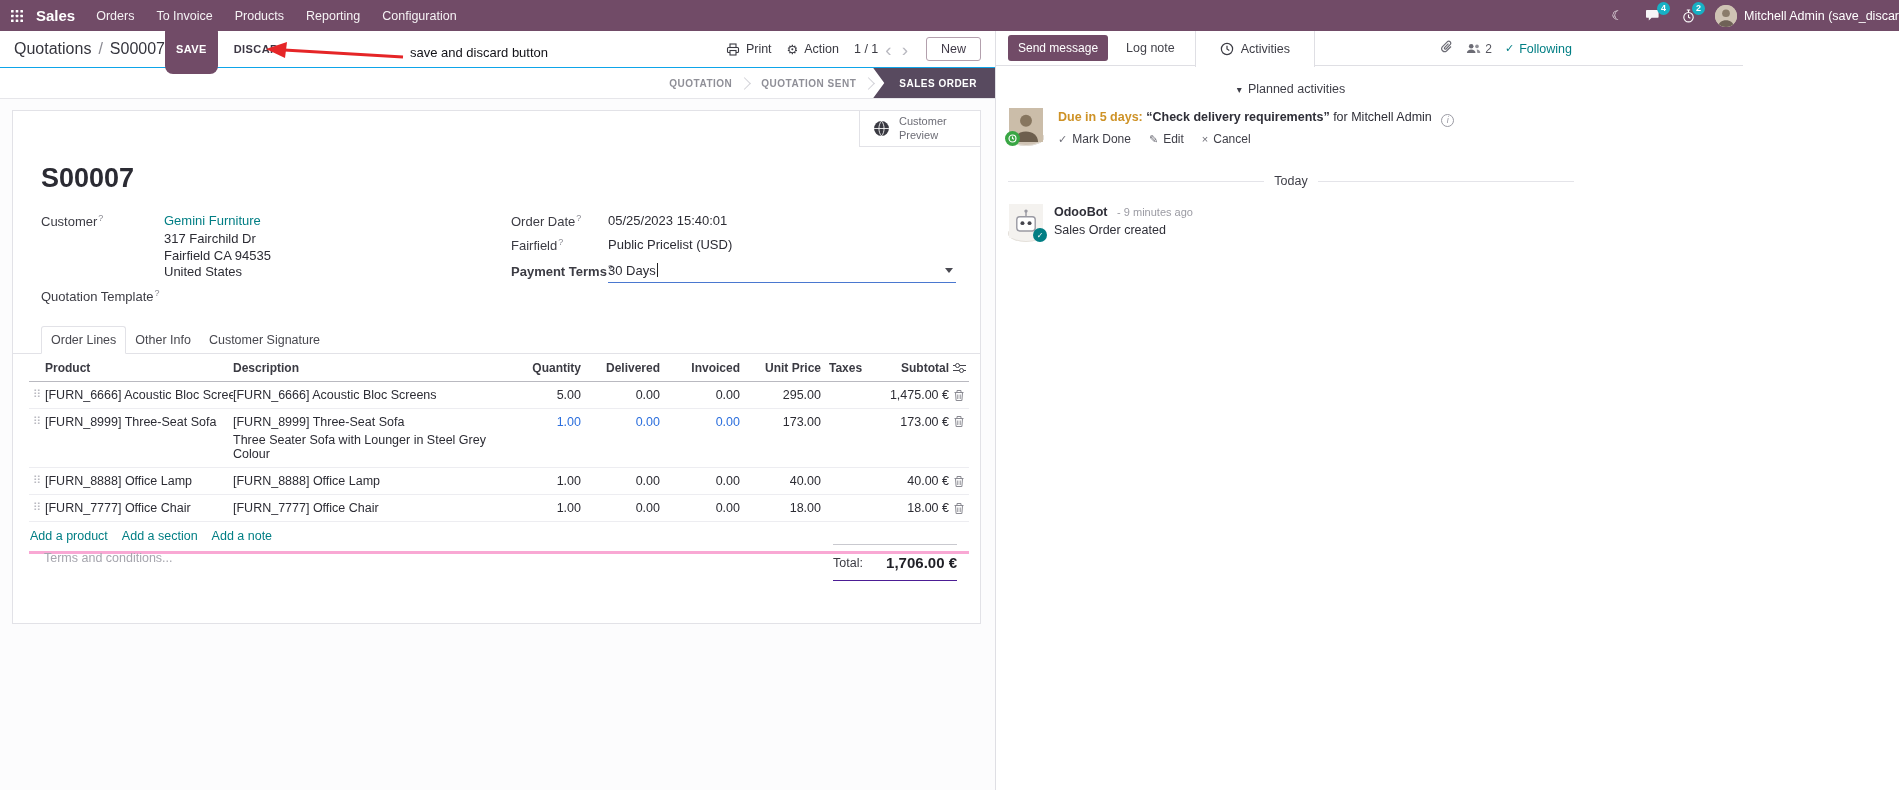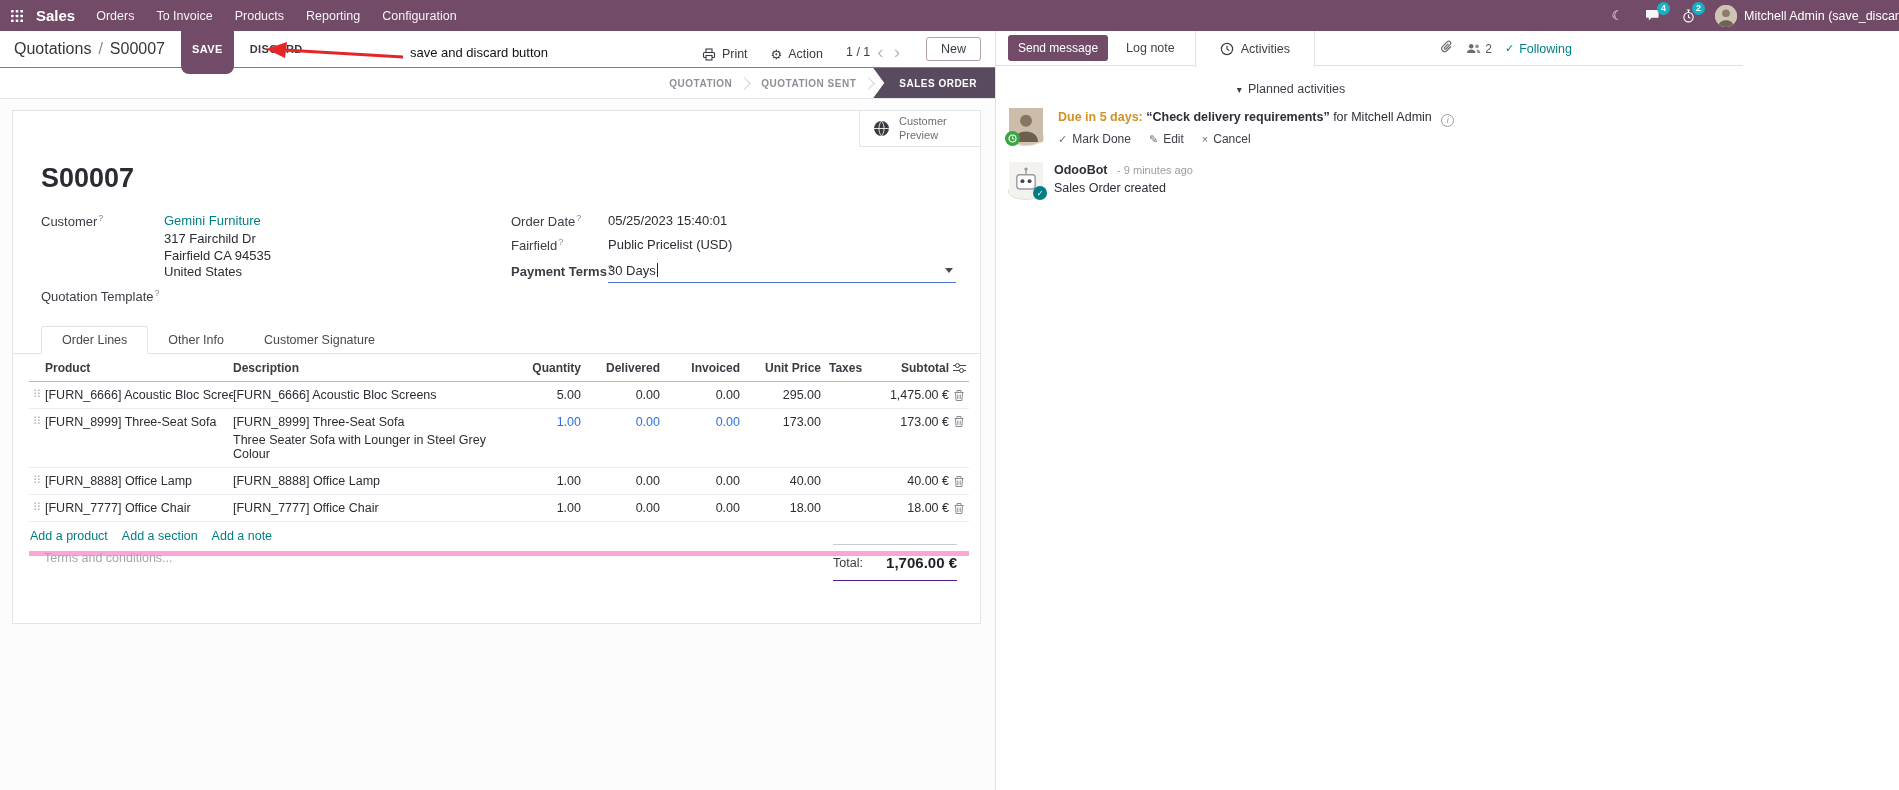--- a/index.html
+++ b/index.html
@@ -22,23 +22,23 @@
   .user-menu{display:flex;align-items:center;gap:7px;padding-left:9px;height:100%;overflow:hidden;white-space:nowrap;flex:0 1 auto}
   .avatar-xs{width:22px;height:22px;border-radius:50%;overflow:hidden;flex:0 0 auto;background:#cfc3b4}
   .user-name{font-size:12.5px;color:#fff;overflow:hidden}
 
   
   .cp{position:absolute;top:31px;left:0;width:995px;height:37px;background:#fff;border-bottom:1px solid #0ea5e9;
     display:flex;align-items:center;padding:0 14px;z-index:4}
   .crumb{font-size:16px;color:#35353d}
   .crumb-sep{color:#8a8a92;margin:0 7px;font-size:16px}
   .btn-save{background:var(--accent,#714B67);color:#fff;font-size:11px;font-weight:bold;letter-spacing:.4px;
-    padding:19px 11px;border-radius:8px;margin-left:16px;border:none}
+    padding:19px 11px;border-radius:8px;border:none}
   .btn-discard{color:#3c3744;font-size:11px;font-weight:bold;letter-spacing:.4px;margin-left:16px;background:none;border:none}
-  .cp-right{margin-left:auto;display:flex;align-items:flex-end;gap:23px}
+  .cp-right{margin-left:auto;display:flex;align-items:center;gap:15px}
   .cp-act{display:flex;align-items:center;gap:6px;font-size:12.5px;color:#3a3a42}
   .gear-glyph{font-size:13px;line-height:1;color:#3a3a42}
   .pager{display:flex;align-items:center;gap:4px}
   .pager-value{font-size:12.5px;color:#3a3a42}
   .pg-chev{font-size:19px;color:#b9b9c0;line-height:1;padding:0 3px}
   .btn-new{border:1px solid #b3a0ad;color:#3f3947;background:#fff;font-size:12.5px;padding:4px 14px;border-radius:3px}
 
   
   .annotation-arrow{position:absolute;left:264px;top:40px;z-index:9}
   .annotation-text{position:absolute;left:410px;top:45px;font-size:13px;color:#121217;z-index:9}
@@ -71,41 +71,41 @@
   .link{color:var(--link,#017E84)}
   .lbl-bold{font-weight:bold}
   .pt-input{position:absolute;left:595px;top:147px;width:348px;height:25px;border-bottom:1px solid var(--focus,#4A78D0);
     display:flex;align-items:center;font-size:13px;color:#2c2c34}
   .caret-bar{display:inline-block;width:1px;height:14px;background:#222;margin-left:1px}
   .dd-caret{position:absolute;right:3px;top:10px;width:0;height:0;border-left:4px solid transparent;
     border-right:4px solid transparent;border-top:5px solid #4a4a52}
 
   .tabs{position:absolute;left:0;top:215px;width:100%;height:28px;border-bottom:1px solid #e2e2e7;
     display:flex;align-items:flex-end;padding-left:28px}
-  .tab{padding:6px 20px;font-size:12.5px;color:#48484f}
+  .tab{padding:6px 9px;font-size:12.5px;color:#48484f}
   .tab.active{border:1px solid #e2e2e7;border-bottom:1px solid #fff;margin-bottom:-1px;background:#fff;border-radius:3px 3px 0 0}
 
   .lines{position:absolute;left:16px;top:244px;width:940px}
   .ol-head,.ol-row{display:flex;align-items:center}
   .ol-head{border-bottom:1px solid #b9b9c0;padding:6px 0;font-weight:bold;font-size:12px;color:#3b3b43}
   .ol-row{border-bottom:1px solid #ededf1;padding:6px 0;font-size:12.5px;color:#2c2c34}
   .ol-row.two{align-items:flex-start}
   .c-handle{width:16px;flex:none;text-align:center;color:#b9b9c0;font-size:11px;line-height:1.2}
   .c-product{width:188px;flex:none;padding-right:10px;white-space:nowrap;overflow:hidden}
   .c-desc{width:280px;flex:none;padding-right:10px}
   .c-qty{width:68px;flex:none;text-align:right}
   .c-del{width:79px;flex:none;text-align:right}
   .c-inv{width:80px;flex:none;text-align:right}
   .c-price{width:81px;flex:none;text-align:right}
   .c-tax{width:28px;flex:none;padding-left:8px;white-space:nowrap;overflow:visible}
   .c-sub{width:100px;flex:none;text-align:right;white-space:nowrap}
   .c-trash{width:20px;flex:none;display:flex;justify-content:center;align-items:center}
   .desc2{margin-top:4px}
   .hl{color:var(--highlight,#2C6FDD)}
-  .links-row{display:flex;gap:14px;padding:7px 0 8px 1px;border-bottom:5px solid #f9a8d4}
+  .links-row{display:flex;gap:14px;padding:7px 0 8px 1px;border-bottom:3px solid #f9a8d4}
   .add-link{color:var(--link,#017E84);font-size:12.5px}
   .terms{position:absolute;left:31px;top:440px;color:#a6a6ae;font-size:12.5px}
   .total{position:absolute;left:820px;top:433px;width:124px;height:37px;border-top:1px solid #c9c9cf;border-bottom:1px solid #4c1d95;
     display:flex;align-items:center;justify-content:space-between}
   .total-label{font-size:12.5px;color:#3a3a42}
   .total-value{font-size:15px;font-weight:bold;color:#1f1f26}
 
   
   .chatter{position:absolute;top:31px;left:995px;width:748px;height:759px;background:#fff;border-left:1px solid #dfdfe4}
   .chat-top{height:35px;border-bottom:1px solid #dfdfe4;width:100%}
@@ -478,20 +478,25 @@
               <span>Edit</span>
             </span>
             <span class="act-btn">
               <span class="glyph-sm">×</span>
               <span>Cancel</span>
             </span>
           </div>
         </span>
       </div>
 
+      <div class="day-divider">
+        <span class="line"></span>
+        <span>Today</span>
+        <span class="line"></span>
+      </div>
 
       <div class="message">
         <span class="avatar-md">
           <span class="pic" style="background:#f4f2ef">
             <svg width="34" height="34" viewBox="0 0 24 24">
               <rect width="24" height="24" fill="#f4f2ef"></rect>
               <line x1="12" y1="9" x2="12" y2="5.5" stroke="#9a9aa3"></line>
                 <circle cx="12" cy="5" r="1.2" fill="#9a9aa3"></circle>
               <rect x="5.5" y="9" width="13" height="10" rx="2" fill="#fff" stroke="#9a9aa3"></rect>
               <circle cx="9.5" cy="13.5" r="1.4" fill="#44444c"></circle>

